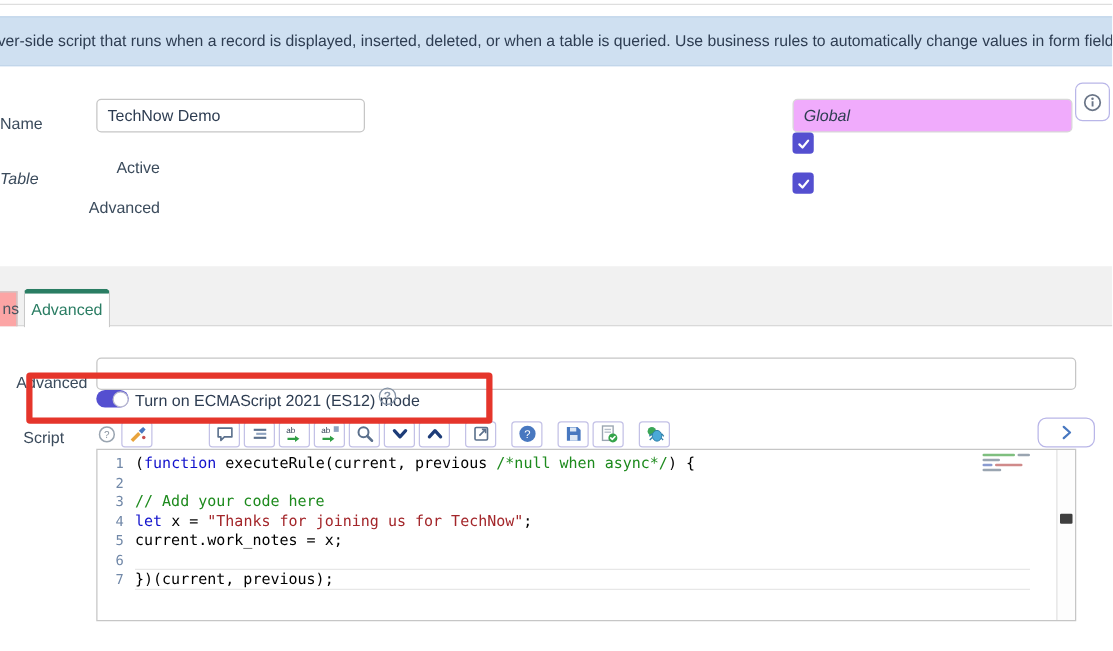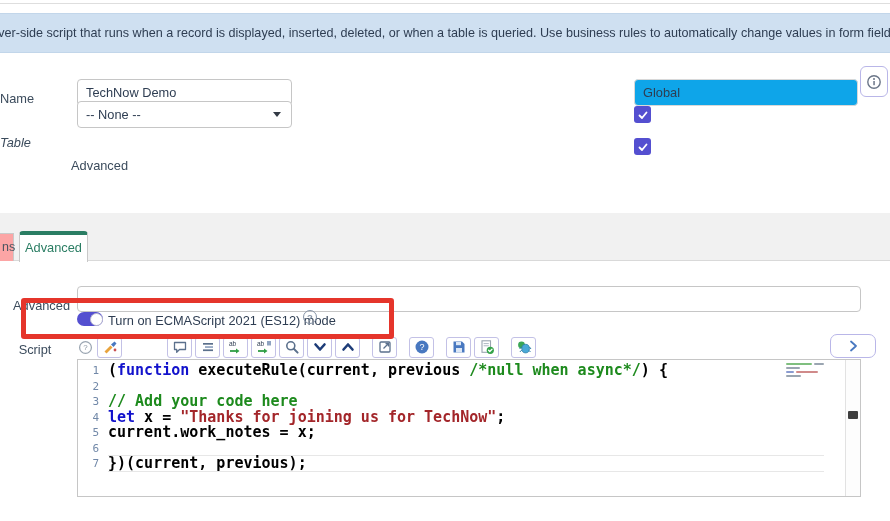--- a/index.html
+++ b/index.html
@@ -23,21 +23,21 @@
 
   
   .flabel { font-size:12.8px; color:#3b4b5c; text-align:right;margin-top:16px; }
   .lbl-left  { left:0;   width:70px; }
   .lbl-right { left:500; width:128px; }
   .txt-input {
     border:1px solid #c6c6c6; border-radius:4px; background:#fff;
     font-family:"Liberation Sans", sans-serif; font-size:12.8px; color:#2e3d52;
     padding:0 8px; outline:none; width:100%; height:100%;margin-top:10px;
   }
-  .readonly .txt-input { background:#0ea5e9; border-color:#d8d8d8; }
+  .readonly .txt-input { background:#f0abfc; border-color:#d8d8d8;font-style:italic; }
   .selectbox {
     border:1px solid #c6c6c6; border-radius:4px; background:#fff;
     font-size:12.8px; color:#2e3d52; padding:0 8px; line-height:25px; position:relative;
   }
   .selectbox .caret {
     position:absolute; right:10px; top:10px; width:0; height:0;
     border-left:4.5px solid transparent; border-right:4.5px solid transparent;
     border-top:5.5px solid #333a45;
   }
   .checkbox {
@@ -101,21 +101,21 @@
     border:1px solid #c6c6c6; overflow:hidden;
   }
   .code-lines { position:absolute; left:0; top:3px; width:768px; }
   .code-line { display:flex; height:15.5px; line-height:15.5px; }
   .lnum {
     width:30px; flex:0 0 30px; text-align:right; padding-right:9px;
     font-family:"DejaVu Sans Mono", monospace; font-size:11px; color:#7188a8;
   }
   .ltext {
     flex:1; white-space:pre; font-family:"DejaVu Sans Mono", monospace;
-    font-size:15px; font-weight:700; color:#000; margin-right:22px;
+    font-size:12px; font-weight:400; color:#000; margin-right:22px;
   }
   .code-line.rule .ltext { border-bottom:1px solid #e7e7e7; }
   .tok-k { color:#1212cc; }
   .tok-c { color:#1d8a1d; }
   .tok-s { color:#a3262a; }
   .tok-d { color:#000; }
 
   .minimap { position:absolute; right:24px; top:3px; width:50px; }
   .minimap .mrow { height:3px; margin-bottom:1px; display:flex; gap:2px; }
   .mbar { height:2px; border-radius:1px; }
@@ -138,39 +138,36 @@
   <div class="abs banner">
     <div class="banner-text">rver-side script that runs when a record is displayed, inserted, deleted, or when a table is queried. Use business rules to automatically change values in form fields when the specifie</div>
   </div>
 
   <div class="abs flabel" style="top:75px; line-height:16px;">Name</div>
   <div class="abs" style="left:77px; top:69px; width:215px; height:27px;">
     <input class="txt-input" type="text" value="TechNow Demo" style="">
   </div>
 
   <div class="abs flabel" style="top:119px; line-height:16px;font-style:italic;">Table</div>
-  <div class="abs selectbox" style="left:77px; top:101px; width:215px; height:27px;">
-    <span>-- None --</span>
-    <span class="caret"></span>
-  </div>
 
   <div class="abs readonly" style="left:634px; top:69px; width:224px; height:27px;">
     <input class="txt-input" type="text" readonly="" value="Global" style="">
   </div>
 
   <div class="abs info-btn">
     <span>
       <svg width="16" height="16" viewBox="0 0 16 16">
           <circle cx="8" cy="8" r="6.2" fill="none" stroke="#6b7688" stroke-width="1.4"></circle>
           <rect x="7.3" y="7" width="1.5" height="4.2" fill="#6b7688"></rect>
           <circle cx="8" cy="4.9" r="1" fill="#6b7688"></circle>
         </svg>
     </span>
   </div>
 
+  <div class="abs flabel lbl-right" style="top:110px; line-height:16px;">Active</div>
   <div class="abs checkbox" style="left:634px; top:106px;">
     <span>
       <svg width="12" height="12" viewBox="0 0 12 12">
           <path d="M2.5 6.5 L5 9 L9.5 3.5" fill="none" stroke="#fff" stroke-width="1.8" stroke-linecap="round" stroke-linejoin="round"></path>
         </svg>
     </span>
   </div>
 
   <div class="abs flabel lbl-right" style="top:142px; line-height:16px;">Advanced</div>
   <div class="abs checkbox" style="left:634px; top:138px;">

